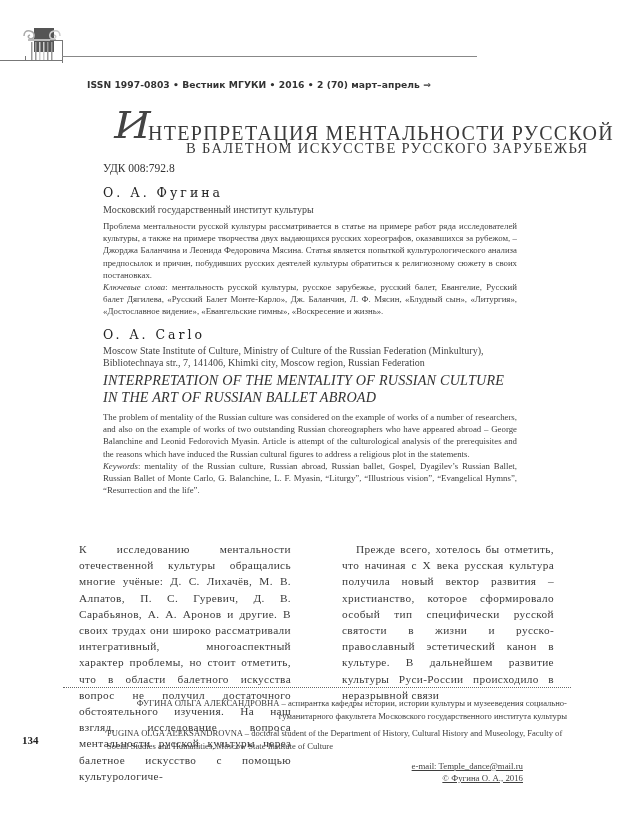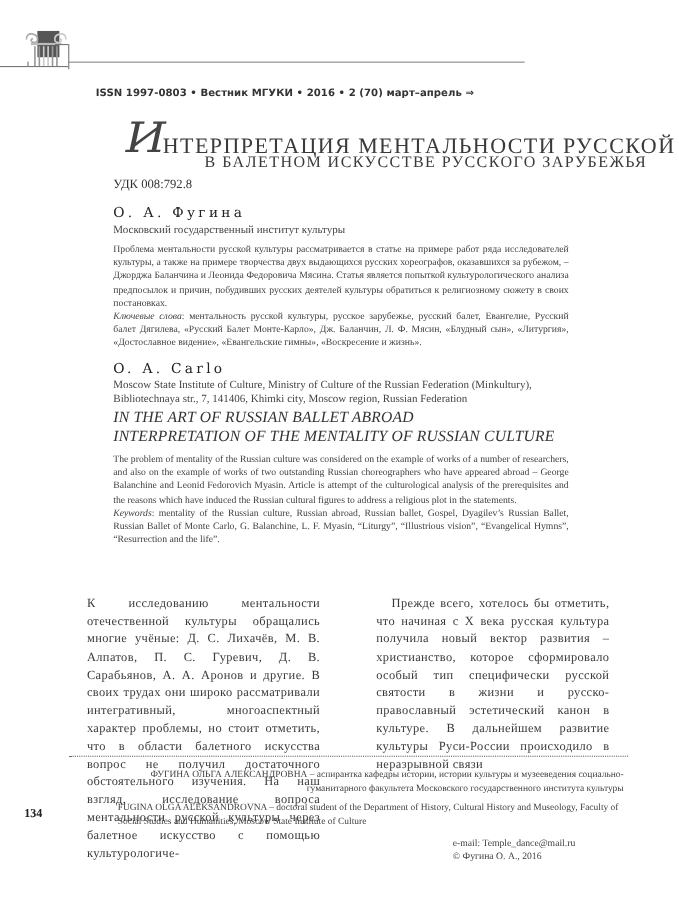--- a/index.html
+++ b/index.html
@@ -37,21 +37,21 @@
   .col p { margin:16px; }
   .col-left { left:63px; top:525px; width:244px; }
   .col-right { left:326px; top:525px; width:244px; }
   .indent { text-indent:14px; }
 
   .dot-rule { left:63px; top:687px; width:508px; height:0; border-top:1px dotted #666; }
 
   .fn { left:107px; width:460px; font-size:8.6px; line-height:12.5px; color:#3e3e3e; }
   .fn p { margin:0; }
   .page-num { left:22px; top:734px; font-family:Liberation Serif, serif; font-weight:bold; font-size:11px; color:#222; }
-  .right-info { right:94px; top:761px; text-align:left; font-size:8.8px; line-height:11.5px; color:#3e3e3e; }
+  .right-info { right:94px; top:761px; text-align:right; font-size:8.8px; line-height:11.5px; color:#3e3e3e;text-decoration:underline; }
 </style>
 </head>
 <body>
 
 <div class="abs logo">
   <svg width="40" height="33" viewBox="0 0 40 33">
     <rect x="12" y="0" width="20" height="24" fill="#555"></rect>
     <path d="M2 8 Q2 2 8 3 Q13 4 12 9 Q10 12 7 10 Q5 8 8 7" fill="none" stroke="#aaa" stroke-width="1.5"></path>
     <path d="M38 8 Q38 2 32 3 Q27 4 28 9 Q30 12 33 10 Q35 8 32 7" fill="none" stroke="#ccc" stroke-width="1.5"></path>
     <rect x="6" y="11" width="28" height="2" fill="#bbb"></rect>
@@ -79,22 +79,22 @@
 <div class="abs affil" style="left:103px; top:204px;">Московский государственный институт культуры</div>
 <div class="abs abstract" style="top:220px;">
   <p>Проблема ментальности русской культуры рассматривается в статье на примере работ ряда исследователей культуры, а также на примере творчества двух выдающихся русских хореографов, оказавшихся за рубежом, – Джорджа Баланчина и Леонида Федоровича Мясина. Статья является попыткой культурологического анализа предпосылок и причин, побудивших русских деятелей культуры обратиться к религиозному сюжету в своих постановках.</p>
   <p><span class="kw-label">Ключевые слова</span><span>: ментальность русской культуры, русское зарубежье, русский балет, Евангелие, Русский балет Дягилева, «Русский Балет Монте-Карло», Дж. Баланчин, Л. Ф. Мясин, «Блудный сын», «Литургия», «Достославное видение», «Евангельские гимны», «Воскресение и жизнь».</span></p>
 </div>
 
 <div class="abs author" style="left:103px; top:327px;">O. A. Carlo</div>
 <div class="abs affil" style="left:103px; top:345px;">Moscow State Institute of Culture, Ministry of Culture of the Russian Federation (Minkultury),</div>
 <div class="abs affil" style="left:103px; top:357px;">Bibliotechnaya str., 7, 141406, Khimki city, Moscow region, Russian Federation</div>
 <div class="abs en-title">
+  <div>INTERPRETATION OF THE MENTALITY OF RUSSIAN CULTURE</div>
   <div>IN THE ART OF RUSSIAN BALLET ABROAD</div>
-  <div>INTERPRETATION OF THE MENTALITY OF RUSSIAN CULTURE</div>
 </div>
 <div class="abs abstract" style="top:411px;">
   <p>The problem of mentality of the Russian culture was considered on the example of works of a number of researchers, and also on the example of works of two outstanding Russian choreographers who have appeared abroad – George Balanchine and Leonid Fedorovich Myasin. Article is attempt of the culturological analysis of the prerequisites and the reasons which have induced the Russian cultural figures to address a religious plot in the statements.</p>
   <p><span class="kw-label">Keywords</span><span>: mentality of the Russian culture, Russian abroad, Russian ballet, Gospel, Dyagilev’s Russian Ballet, Russian Ballet of Monte Carlo, G. Balanchine, L. F. Myasin, “Liturgy”, “Illustrious vision”, “Evangelical Hymns”, “Resurrection and the life”.</span></p>
 </div>
 
 <div class="abs col col-left">
   <p>К исследованию ментальности отечественной культуры обращались многие учёные: Д. С. Лихачёв, М. В. Алпатов, П. С. Гуревич, Д. В. Сарабьянов, А. А. Аронов и другие. В своих трудах они широко рассматривали интегративный, многоаспектный характер проблемы, но стоит отметить, что в области балетного искусства вопрос не получил достаточного обстоятельного изучения. На наш взгляд, исследование вопроса ментальности русской культуры через балетное искусство с помощью культурологиче-</p>
 </div>
 <div class="abs col col-right">

